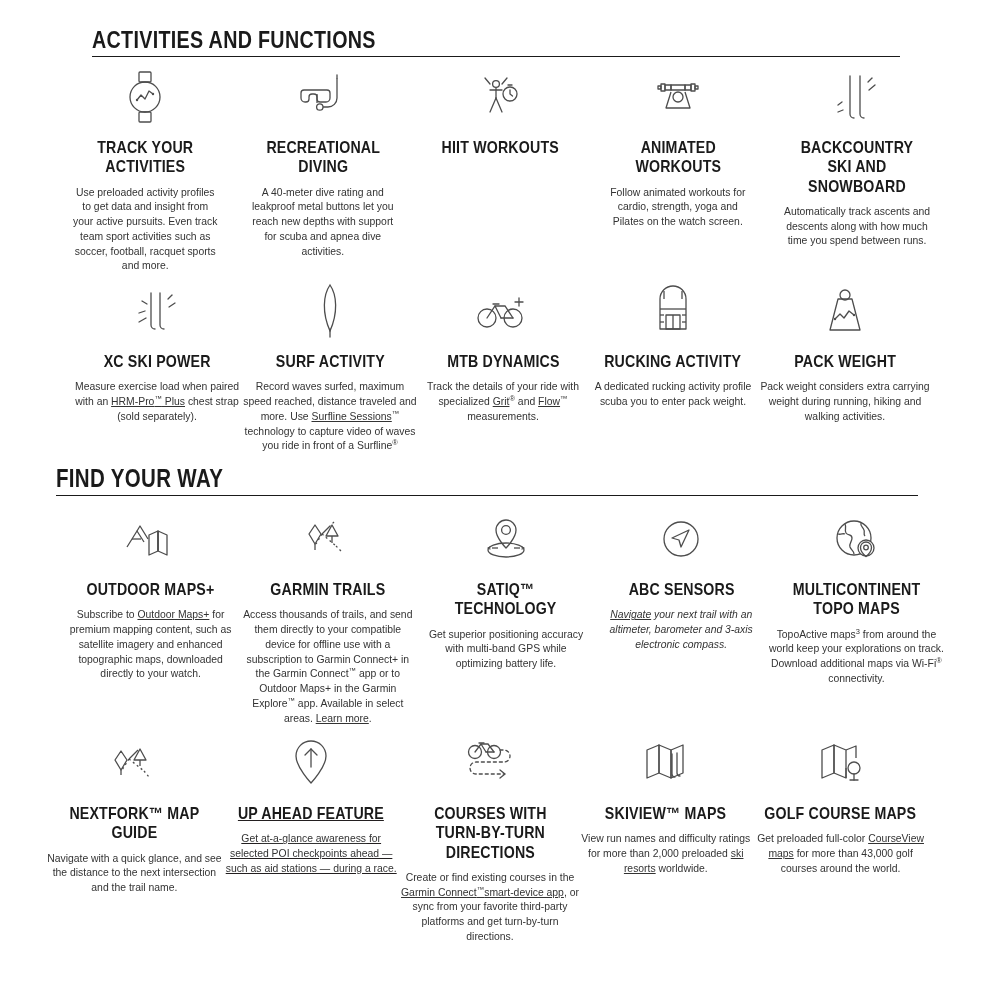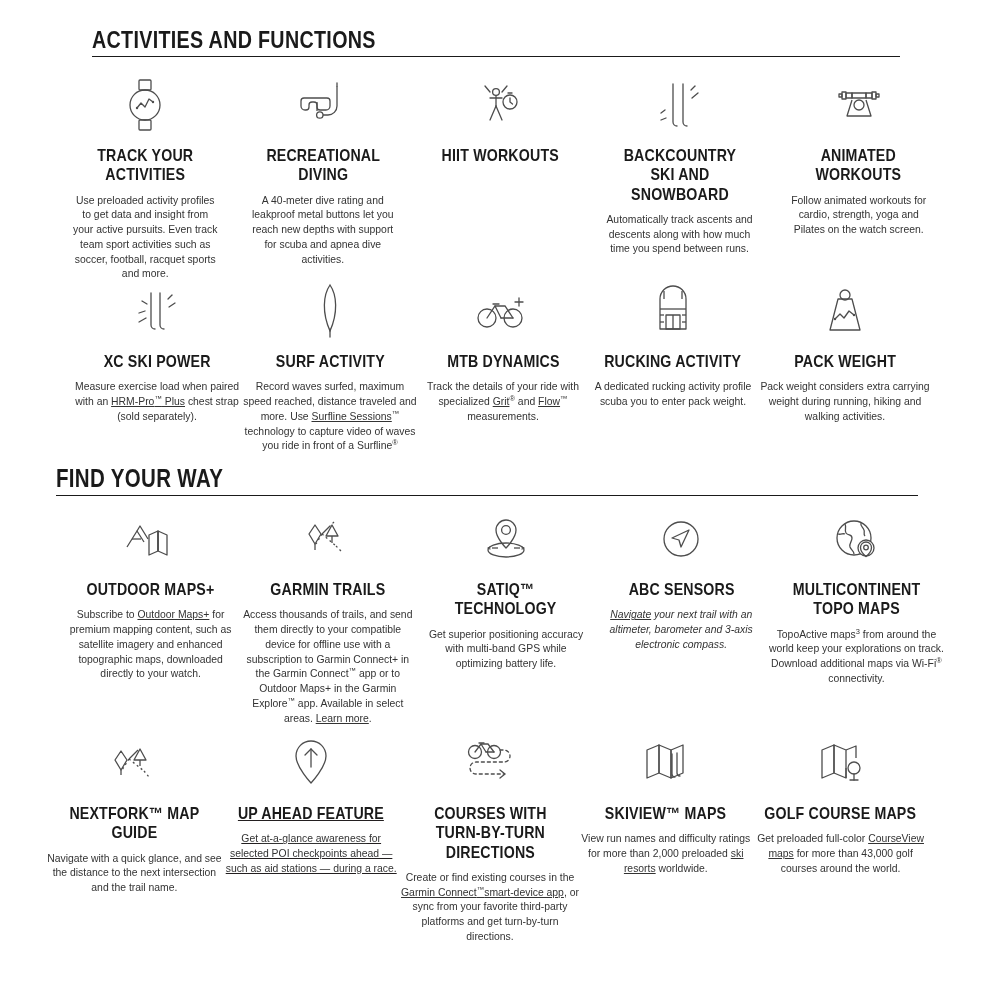--- a/index.html
+++ b/index.html
@@ -65,21 +65,21 @@
 
 <div class="page">
 
   <div class="section" style="top:28px;left:92px;width:808px;">
     <div class="sec-head">
       <span class="sec-title">ACTIVITIES AND FUNCTIONS</span>
       <div class="sec-rule"></div>
     </div>
   </div>
 
-  <div class="row" style="top:74px;left:72px;width:860px;gap:31px;">
+  <div class="row" style="top:66px;left:72px;width:860px;gap:31px;">
 
     <div class="card" style="width:172px;">
       <div class="icon-wrap">
         <svg width="46" height="54" viewBox="0 0 46 54" fill="none" stroke="#4d4d4d" stroke-width="1.3">
           <rect x="17" y="2" width="12" height="10" rx="1"></rect>
           <rect x="17" y="42" width="12" height="10" rx="1"></rect>
           <circle cx="23" cy="27" r="15"></circle>
           <path d="M15 30 l4 -5 l4 4 l4 -8 l4 3" stroke-linecap="round" stroke-linejoin="round"></path>
           <circle cx="15" cy="30" r="1.2" fill="#4d4d4d" stroke="none"></circle>
           <circle cx="31" cy="24" r="1.2" fill="#4d4d4d" stroke="none"></circle>
@@ -114,51 +114,51 @@
           <path d="M21 27 l-6 14"></path>
             <path d="M21 27 l6 14"></path>
           <circle cx="35" cy="23" r="7"></circle>
           <path d="M35 19 v4 l2.5 2"></path>
           <path d="M33 14 h4"></path>
         </svg>
       </div>
       <p class="card-title">HIIT WORKOUTS</p>
     </div>
 
-    <div class="card" style="width:176px;">
-      <div class="icon-wrap">
-        <svg width="44" height="50" viewBox="0 0 44 50" fill="none" stroke="#4d4d4d" stroke-width="1.3" stroke-linecap="round">
-          <path d="M15 4 v38 a4 4 0 0 0 4 4"></path>
-          <path d="M25 4 v38 a4 4 0 0 0 4 4"></path>
-          <path d="M33 10 l4 -4"></path>
-            <path d="M34 18 l6 -5"></path>
-          <path d="M7 30 l-4 3"></path>
-            <path d="M8 38 l-5 2"></path>
-        </svg>
-      </div>
-      <p class="card-title" style="max-width:176px;">BACKCOUNTRY SKI AND SNOWBOARD</p>
-      <p class="card-body" style="max-width:172px;">Automatically track ascents and descents along with how much time you spend between runs.</p>
-    </div>
-
     <div class="card" style="width:172px;">
       <div class="icon-wrap">
         <svg width="54" height="42" viewBox="0 0 54 42" fill="none" stroke="#4d4d4d" stroke-width="1.3" stroke-linejoin="round">
           <path d="M20 9 h14 v5 h-14 z"></path>
           <path d="M14 9 h6 v5 h-6 z"></path>
             <path d="M34 9 h6 v5 h-6 z"></path>
           <path d="M10 8 h4 v7 h-4 z"></path>
             <path d="M40 8 h4 v7 h-4 z"></path>
           <path d="M7 10 h3 v3 h-3 z"></path>
             <path d="M44 10 h3 v3 h-3 z"></path>
           <circle cx="27" cy="21" r="5"></circle>
           <path d="M20 16 l-5 16 h24 l-5 -16"></path>
         </svg>
       </div>
       <p class="card-title">ANIMATED WORKOUTS</p>
       <p class="card-body">Follow animated workouts for cardio, strength, yoga and Pilates on the watch screen.</p>
+    </div>
+
+    <div class="card" style="width:176px;">
+      <div class="icon-wrap">
+        <svg width="44" height="50" viewBox="0 0 44 50" fill="none" stroke="#4d4d4d" stroke-width="1.3" stroke-linecap="round">
+          <path d="M15 4 v38 a4 4 0 0 0 4 4"></path>
+          <path d="M25 4 v38 a4 4 0 0 0 4 4"></path>
+          <path d="M33 10 l4 -4"></path>
+            <path d="M34 18 l6 -5"></path>
+          <path d="M7 30 l-4 3"></path>
+            <path d="M8 38 l-5 2"></path>
+        </svg>
+      </div>
+      <p class="card-title" style="max-width:176px;">BACKCOUNTRY SKI AND SNOWBOARD</p>
+      <p class="card-body" style="max-width:172px;">Automatically track ascents and descents along with how much time you spend between runs.</p>
     </div>
   </div>
 
   <div class="row" style="top:280px;left:72px;width:860px;justify-content:space-between;">
 
     <div class="card" style="width:172px;">
       <div class="icon-wrap">
         <svg width="48" height="48" viewBox="0 0 48 48" fill="none" stroke="#4d4d4d" stroke-width="1.3" stroke-linecap="round">
           <path d="M18 6 v32 a4 4 0 0 0 4 4"></path>
           <path d="M27 6 v32 a4 4 0 0 0 4 4"></path>

